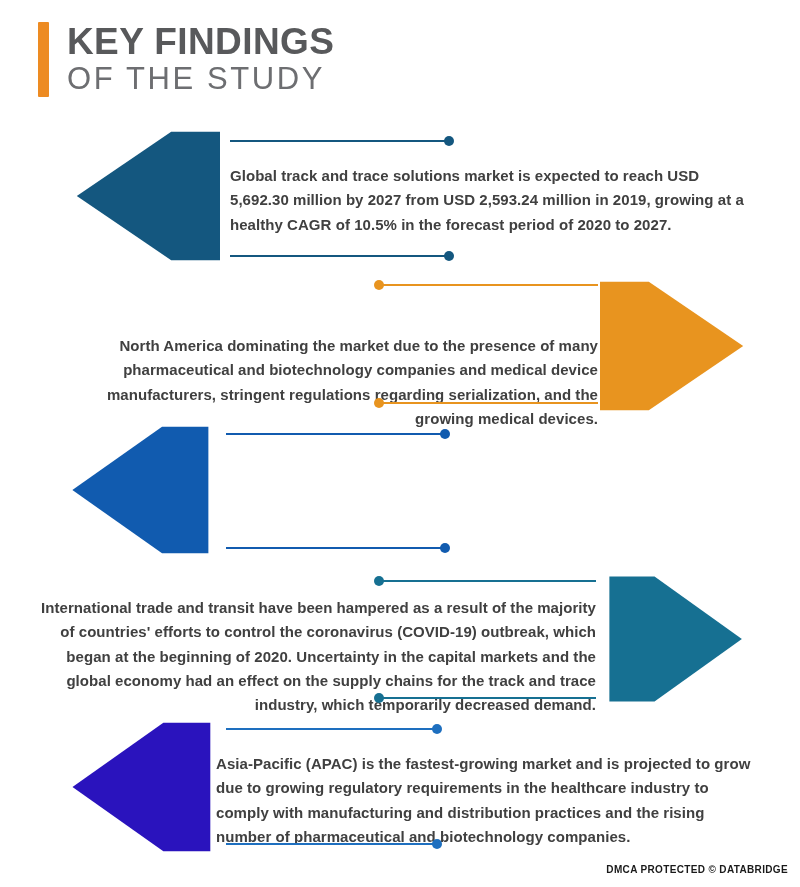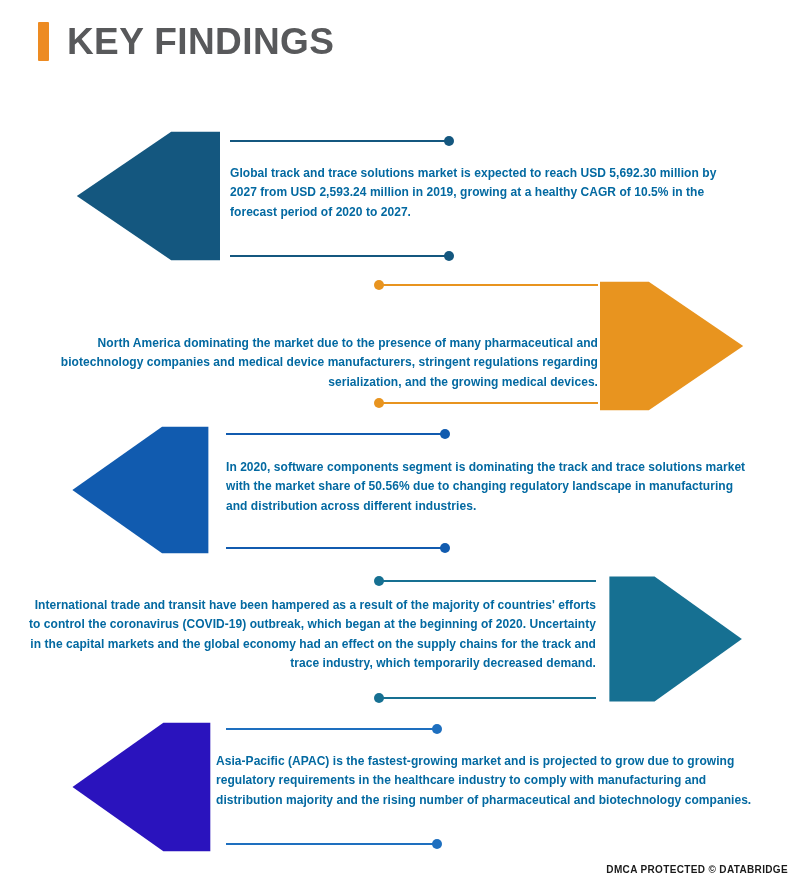--- a/index.html
+++ b/index.html
@@ -102,23 +102,23 @@
     border-radius: 50%;
     flex: 0 0 10px;
   }
   .conn.dot-right .dot { margin-left: -1px; }
   .conn.dot-left { flex-direction: row; }
   .conn.dot-left .dot { margin-right: -1px; }
 
   
   .btext {
     position: absolute;
-    font-size: 12px;
+    font-size: 15px;
     line-height: 1.62;
-    color: #0369a1;
+    color: #404040;
     font-weight: 600;
     letter-spacing: 0.05px;
   }
   .btext.left  { text-align: left; }
   .btext.right { text-align: right; }
 
   
   .footer {
     position: absolute;
     right: 12px;
@@ -132,20 +132,21 @@
 </style>
 </head>
 <body>
 
 <div id="page">
 
   <div class="header">
     <div class="header-bar" style="background: rgb(237, 139, 34);"></div>
     <div class="header-text">
       <div class="title-main">KEY FINDINGS</div>
+      <div class="title-sub">OF THE STUDY</div>
     </div>
   </div>
 
   <div class="row" style="top:120px; height:150px;">
     <div class="chev-wrap chev-left" style="left:68px; top:3px;">
       <div class="chev-outer"></div>
       <div class="chev-inner" style="background: rgb(20, 87, 127);"></div>
     </div>
     <div class="conn dot-right" style="left:230px; top:15px; width:224px;">
       <div class="bar" style="background: rgb(20, 87, 127);"></div>
@@ -176,21 +177,20 @@
 
   <div class="row" style="top:416px; height:148px;">
     <div class="chev-wrap chev-left" style="left:64px; top:2px; width:152px; height:144px;">
       <div class="chev-outer"></div>
       <div class="chev-inner" style="background: rgb(17, 91, 175);"></div>
     </div>
     <div class="conn dot-right" style="left:226px; top:12px; width:224px;">
       <div class="bar" style="background: rgb(17, 91, 175);"></div>
       <div class="dot" style="background: rgb(17, 91, 175);"></div>
     </div>
-    <div class="btext left" style="left:226px; top:42px; width:520px;">In 2020, software components segment is dominating the track and trace solutions market with the market share of 50.56% due to changing regulatory landscape in manufacturing and distribution across different industries.</div>
     <div class="conn dot-right" style="left:226px; top:126px; width:224px;">
       <div class="bar" style="background: rgb(17, 91, 175);"></div>
       <div class="dot" style="background: rgb(17, 91, 175);"></div>
     </div>
   </div>
 
   <div class="row" style="top:566px; height:146px;">
     <div class="chev-wrap chev-right" style="left:602px; top:2px; width:148px; height:142px;">
       <div class="chev-outer"></div>
       <div class="chev-inner" style="background: rgb(22, 112, 146);"></div>
@@ -208,21 +208,21 @@
 
   <div class="row" style="top:712px; height:148px;">
     <div class="chev-wrap chev-left" style="left:64px; top:2px; width:154px; height:146px;">
       <div class="chev-outer"></div>
       <div class="chev-inner" style="background: rgb(42, 19, 189);"></div>
     </div>
     <div class="conn dot-right" style="left:226px; top:11px; width:216px;">
       <div class="bar" style="background: rgb(30, 111, 191);"></div>
       <div class="dot" style="background: rgb(30, 111, 191);"></div>
     </div>
-    <div class="btext left" style="left:216px; top:40px; width:540px;">Asia-Pacific (APAC) is the fastest-growing market and is projected to grow due to growing regulatory requirements in the healthcare industry to comply with manufacturing and distribution majority and the rising number of pharmaceutical and biotechnology companies.</div>
+    <div class="btext left" style="left:216px; top:40px; width:540px;">Asia-Pacific (APAC) is the fastest-growing market and is projected to grow due to growing regulatory requirements in the healthcare industry to comply with manufacturing and distribution practices and the rising number of pharmaceutical and biotechnology companies.</div>
     <div class="conn dot-right" style="left:226px; top:126px; width:216px;">
       <div class="bar" style="background: rgb(30, 111, 191);"></div>
       <div class="dot" style="background: rgb(30, 111, 191);"></div>
     </div>
   </div>
 
   <div class="footer">DMCA PROTECTED © DATABRIDGE</div>
 
 </div>
 

